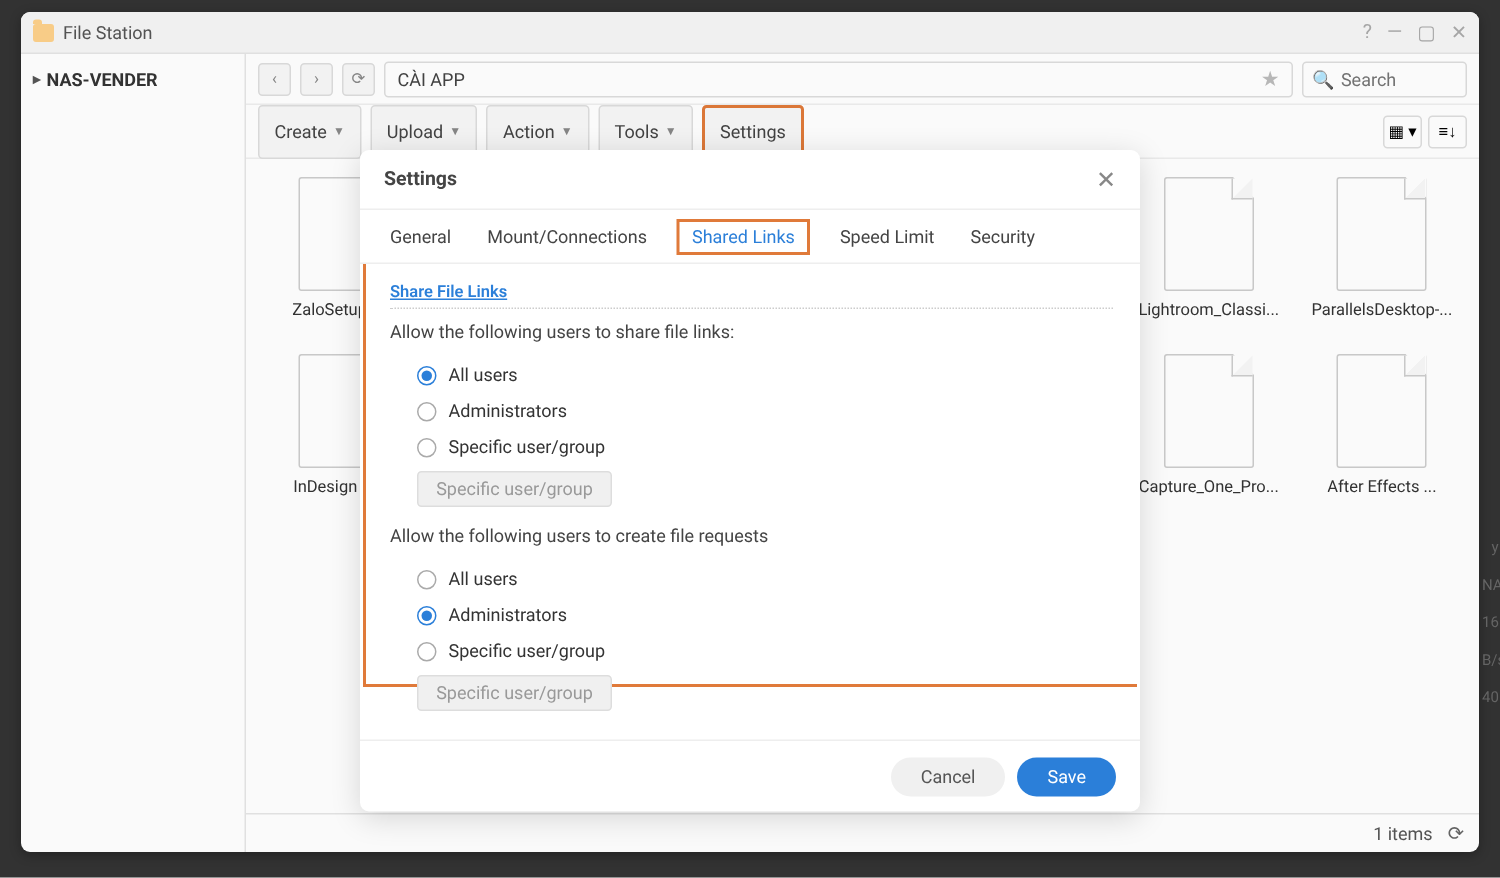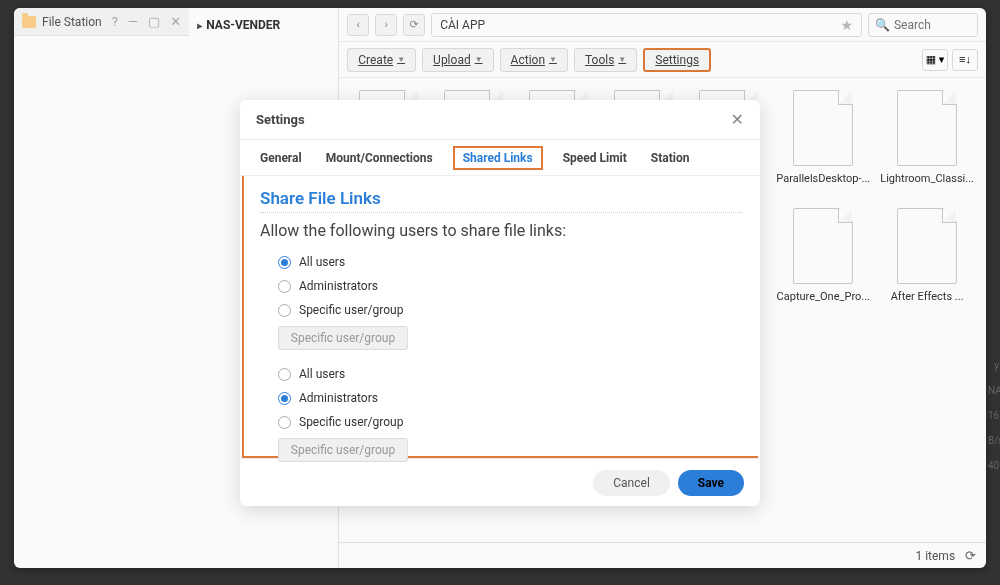--- a/index.html
+++ b/index.html
@@ -1,35 +1,35 @@
 <!DOCTYPE html>
 <html><head>
 <meta charset="utf-8">
 <style>
   * { box-sizing: border-box; margin: 0; padding: 0; font-family: -apple-system, BlinkMacSystemFont, "Segoe UI", Roboto, Helvetica, Arial, sans-serif; }
   body { width: 1000px; height: 585px; background: #333; overflow: hidden; position: relative; }
-  .window { position: absolute; left: 14px; top: 8px; width: 972px; height: 560px; background: #fff; border-radius: 6px; box-shadow: 0 2px 8px rgba(0,0,0,.3); display: flex; flex-direction: row; overflow: hidden; }
+  .window { position: absolute; left: 14px; top: 8px; width: 972px; height: 560px; background: #fff; border-radius: 6px; box-shadow: 0 2px 8px rgba(0,0,0,.3); display: flex; flex-direction: column; overflow: hidden; }
   .titlebar { height: 28px; background: #f5f5f5; display: flex; align-items: center; padding: 0 8px; border-bottom: 1px solid #e5e5e5; color: #555; font-size: 12px; }
   .titlebar .folder-ico { width: 14px; height: 12px; background: #fdd18a; border-radius: 2px; margin-right: 6px; position: relative; }
   .titlebar .folder-ico::before { content: ""; position: absolute; top: -3px; left: 0; width: 6px; height: 3px; background: #fdd18a; border-radius: 2px 2px 0 0; }
   .titlebar .title { flex: 1; }
   .titlebar .winbtn { color: #aaa; margin-left: 10px; font-size: 13px; cursor: pointer; }
   .body { flex: 1; display: flex; overflow: hidden; }
   .sidebar { width: 150px; border-right: 1px solid #e5e5e5; padding: 10px 8px; font-size: 12px; }
   .sidebar-item { display: flex; align-items: center; color: #333; font-weight: 700; cursor: pointer; }
   .sidebar-item .chev { margin-right: 4px; font-size: 10px; color: #555; }
   .main { flex: 1; display: flex; flex-direction: column; }
   .toolbar1 { height: 34px; display: flex; align-items: center; padding: 0 8px; gap: 6px; border-bottom: 1px solid #eee; }
   .navbtn { width: 22px; height: 22px; border: 1px solid #ddd; background: #f7f7f7; border-radius: 3px; display: flex; align-items: center; justify-content: center; color: #888; font-size: 11px; cursor: pointer; }
   .breadcrumb { flex: 1; height: 24px; border: 1px solid #ddd; border-radius: 3px; padding: 0 8px; display: flex; align-items: center; font-size: 12px; color: #444; }
   .star-ico { color: #bbb; font-size: 14px; margin-left: 4px; }
   .search-box { width: 110px; height: 24px; border: 1px solid #ddd; border-radius: 3px; display: flex; align-items: center; padding: 0 6px; font-size: 12px; color: #999; gap: 4px; }
   .search-box .mg { font-size: 12px; }
   .toolbar2 { height: 36px; display: flex; align-items: center; padding: 0 8px; gap: 6px; border-bottom: 1px solid #eee; }
-  .tb-btn { height: 24px; padding: 0 10px; border: 1px solid #ddd; background: #f7f7f7; border-radius: 3px; font-size: 12px; color: #444; display: flex; align-items: center; gap: 4px; cursor: pointer; text-decoration: underline; }
+  .tb-btn { height: 36px; padding: 0 10px; border: 1px solid #ddd; background: #f7f7f7; border-radius: 3px; font-size: 12px; color: #444; display: flex; align-items: center; gap: 4px; cursor: pointer; }
   .tb-btn.hl { border: 2px solid #e07a3a; }
   .tb-btn .caret { font-size: 8px; color: #888; }
   .view-ctrl { margin-left: auto; display: flex; gap: 4px; }
   .view-ctrl .vc { width: 26px; height: 22px; border: 1px solid #ddd; border-radius: 3px; display: flex; align-items: center; justify-content: center; font-size: 11px; cursor: pointer; }
   .file-grid { flex: 1; padding: 12px; display: grid; grid-template-columns: repeat(7, 1fr); grid-auto-rows: 108px; gap: 10px; overflow: auto; position: relative; }
   .file-item { display: flex; flex-direction: column; align-items: center; font-size: 11px; color: #333; cursor: pointer; }
   .file-ico { width: 60px; height: 76px; border: 1px solid #ccc; border-radius: 2px; position: relative; background: #fff; margin-bottom: 6px; }
   .file-ico::before { content: ""; position: absolute; top: -1px; right: -1px; border-top: 14px solid #fff; border-left: 14px solid transparent; }
   .file-ico::after { content: ""; position: absolute; top: 0; right: 0; width: 13px; height: 13px; border-bottom: 1px solid #ccc; border-left: 1px solid #ccc; background: linear-gradient(135deg, transparent 49%, #f7f7f7 51%); }
   .file-item span { max-width: 100%; white-space: nowrap; overflow: hidden; text-overflow: ellipsis; text-align: center; }
@@ -39,34 +39,34 @@
   .right-edge { position: absolute; right: 0; top: 360px; width: 12px; font-size: 10px; color: #666; }
   .right-edge div { margin-bottom: 14px; text-align: right; padding-right: 1px; }
 
   
   .modal-overlay { position: absolute; inset: 0; background: rgba(0,0,0,.02); display: flex; align-items: flex-start; justify-content: center; padding-top: 100px; }
   .modal { width: 520px; background: #fff; border-radius: 6px; box-shadow: 0 4px 20px rgba(0,0,0,.15); display: flex; flex-direction: column; }
   .modal-head { height: 40px; display: flex; align-items: center; padding: 0 16px; border-bottom: 1px solid #eee; }
   .modal-head .mtitle { font-size: 13px; font-weight: 700; color: #444; flex: 1; }
   .modal-head .close { color: #888; font-size: 16px; cursor: pointer; }
   .modal-tabs { height: 36px; display: flex; align-items: center; padding: 0 16px; gap: 16px; border-bottom: 1px solid #eee; font-size: 12px; }
-  .mtab { padding: 0 4px; height: 24px; display: flex; align-items: center; color: #444; font-weight: 700; cursor: pointer; }
+  .mtab { padding: 0 4px; height: 24px; display: flex; align-items: center; color: #444; font-weight: 400; cursor: pointer; }
   .mtab.active { color: #2b7fd9; border: 2px solid #e07a3a; padding: 0 8px; }
   .modal-body { padding: 12px 16px 4px; height: 282px; position: relative; border: 2px solid #e07a3a; border-top: none; border-right: none; margin: 0 2px; }
-  .section-title { color: #2b7fd9; font-size: 17px; font-weight: 600; border-bottom: 1px dotted #ccc; padding-bottom: 4px; margin-bottom: 8px; }
-  .section-text { font-size: 16px; color: #444; margin-bottom: 10px; }
+  .section-title { color: #2b7fd9; font-size: 11px; font-weight: 600; border-bottom: 1px dotted #ccc; padding-bottom: 4px; margin-bottom: 8px; text-decoration: underline; }
+  .section-text { font-size: 12px; color: #444; margin-bottom: 10px; }
   .radio-row { display: flex; align-items: center; gap: 8px; font-size: 12px; color: #333; padding: 5px 0 5px 18px; cursor: pointer; }
   .radio { width: 13px; height: 13px; border: 1px solid #aaa; border-radius: 50%; display: flex; align-items: center; justify-content: center; background: #fff; }
   .radio.checked { border-color: #2b7fd9; }
   .radio.checked::after { content: ""; width: 7px; height: 7px; background: #2b7fd9; border-radius: 50%; }
   .spec-btn { margin: 4px 0 12px 18px; height: 24px; width: 130px; border: 1px solid #ddd; background: #f0f0f0; border-radius: 3px; font-size: 12px; color: #999; display: flex; align-items: center; justify-content: center; }
-  .modal-footer { height: 48px; display: flex; align-items: center; justify-content: flex-end; padding: 0 16px; gap: 8px; border-top: 1px solid #eee; }
+  .modal-footer { height: 48px; display: flex; align-items: center; justify-content: flex-end; padding: 0 16px; gap: 8px; border-top: 1px solid #eee; margin-top: 35px; }
   .btn { height: 26px; padding: 0 20px; border-radius: 13px; font-size: 12px; display: flex; align-items: center; cursor: pointer; }
   .btn-cancel { background: #f0f0f0; color: #555; }
-  .btn-save { background: #2b7fd9; color: #000000; font-weight: 700; }
+  .btn-save { background: #2b7fd9; color: #ffffff; font-weight: 400; }
   .watermark { position: absolute; left: 50%; top: 50%; transform: translate(-50%, -50%); font-size: 28px; font-weight: 900; letter-spacing: 2px; pointer-events: none; }
   .watermark .w1 { color: rgba(230, 124, 58, 0.25); }
   .watermark .w2 { color: rgba(100, 100, 100, 0.15); }
 
   input.searchfield { border: none; outline: none; font-size: 12px; flex: 1; background: transparent; }
 </style>
 </head>
 <body>
 
 <div class="window">
@@ -144,25 +144,25 @@
           <div class="file-item">
             <div class="file-ico"></div>
             <span></span>
           </div>
           <div class="file-item">
             <div class="file-ico"></div>
             <span></span>
           </div>
           <div class="file-item">
             <div class="file-ico"></div>
+            <span>Lightroom_Classi...</span>
+          </div>
+          <div class="file-item">
+            <div class="file-ico"></div>
             <span>ParallelsDesktop-...</span>
-          </div>
-          <div class="file-item">
-            <div class="file-ico"></div>
-            <span>Lightroom_Classi...</span>
           </div>
           <div class="file-item">
             <div class="file-ico"></div>
             <span>InDesign 17...</span>
           </div>
           <div class="file-item">
             <div class="file-ico"></div>
             <span></span>
           </div>
           <div class="file-item">
@@ -206,39 +206,40 @@
   <div class="modal">
     <div class="modal-head">
       <div class="mtitle">Settings</div>
       <div class="close">✕</div>
     </div>
     <div class="modal-tabs">
       <div class="mtab">General</div>
       <div class="mtab">Mount/Connections</div>
       <div class="mtab active">Shared Links</div>
       <div class="mtab">Speed Limit</div>
-      <div class="mtab">Station</div>
+      <div class="mtab">Security</div>
     </div>
     <div class="modal-body">
       <div class="section-title">Share File Links</div>
       <div class="section-text">Allow the following users to share file links:</div>
       <div class="radio-row">
           <div class="radio checked"></div>
           <span>All users</span>
         </div>
       <div class="radio-row">
           <div class="radio"></div>
           <span>Administrators</span>
         </div>
       <div class="radio-row">
           <div class="radio"></div>
           <span>Specific user/group</span>
         </div>
       <div class="spec-btn">Specific user/group</div>
 
+      <div class="section-text">Allow the following users to create file requests</div>
       <div class="radio-row">
           <div class="radio"></div>
           <span>All users</span>
         </div>
       <div class="radio-row">
           <div class="radio checked"></div>
           <span>Administrators</span>
         </div>
       <div class="radio-row">
           <div class="radio"></div>

